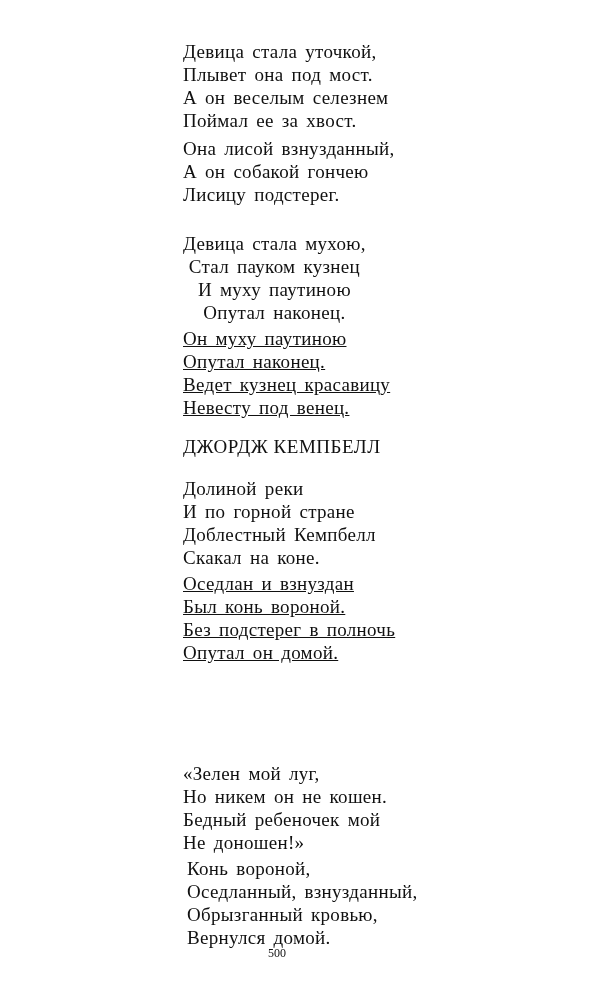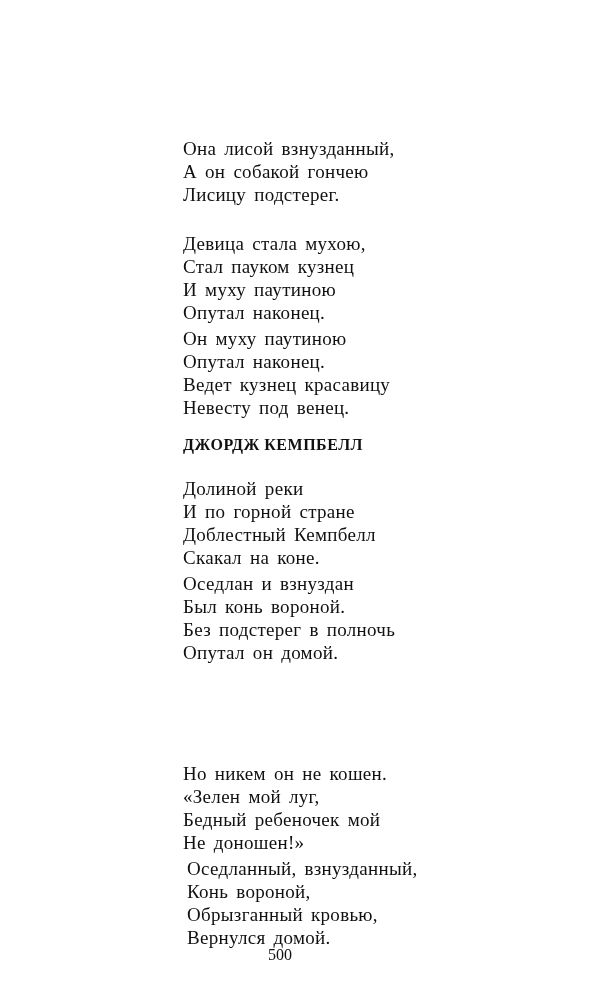--- a/index.html
+++ b/index.html
@@ -33,85 +33,91 @@
       line-height: 23px;
       height: 23px;
       white-space: nowrap;
       letter-spacing: 0.3px;
       word-spacing: 3px;
     }
     .heading {
       position: absolute;
       left: 183px;
       top: 436px;
-      font-size: 16px;
-      font-weight: bold;
+      font-size: 19px;
+      font-weight: normal;
       letter-spacing: 0.5px;
       white-space: nowrap;
     }
     .page-number {
       position: absolute;
       left: 268px;
       top: 946px;
-      font-size: 16px;
+      font-size: 12px;
       white-space: nowrap;
     }
   </style>
 </head>
 <body>
 
 <div class="page">
 
+  <div class="stanza" style="top:40px;">
+    <span class="line">Девица стала уточкой,</span>
+    <span class="line">Плывет она под мост.</span>
+    <span class="line">А он веселым селезнем</span>
+    <span class="line">Поймал ее за хвост.</span>
+  </div>
 
   <div class="stanza" style="top:137px;">
     <span class="line">Она лисой взнузданный,</span>
     <span class="line">А он собакой гончею</span>
     <span class="line">Лисицу подстерег.</span>
   </div>
 
-  <div class="stanza" style="top:232px;">
+  <div class="stanza" style="top:232px;text-align:center;">
     <span class="line">Девица стала мухою,</span>
     <span class="line">Стал пауком кузнец</span>
     <span class="line">И муху паутиною</span>
     <span class="line">Опутал наконец.</span>
   </div>
 
-  <div class="stanza" style="top:327px;">
+  <div class="stanza" style="top:327px;text-decoration:underline;">
     <span class="line">Он муху паутиною</span>
     <span class="line">Опутал наконец.</span>
     <span class="line">Ведет кузнец красавицу</span>
     <span class="line">Невесту под венец.</span>
   </div>
 
   <div class="heading">ДЖОРДЖ КЕМПБЕЛЛ</div>
 
   <div class="stanza" style="top:477px;">
     <span class="line">Долиной реки</span>
     <span class="line">И по горной стране</span>
     <span class="line">Доблестный Кемпбелл</span>
     <span class="line">Скакал на коне.</span>
   </div>
 
-  <div class="stanza" style="top:572px;">
+  <div class="stanza" style="top:572px;text-decoration:underline;">
     <span class="line">Оседлан и взнуздан</span>
     <span class="line">Был конь вороной.</span>
     <span class="line">Без подстерег в полночь</span>
     <span class="line">Опутал он домой.</span>
   </div>
 
 
   <div class="stanza" style="top:762px;">
+    <span class="line">«Зелен мой луг,</span>
     <span class="line">Но никем он не кошен.</span>
-    <span class="line">«Зелен мой луг,</span>
     <span class="line">Бедный ребеночек мой</span>
     <span class="line">Не доношен!»</span>
   </div>
 
   <div class="stanza" style="top:857px; left:187px;">
+    <span class="line">Конь вороной,</span>
     <span class="line">Оседланный, взнузданный,</span>
-    <span class="line">Конь вороной,</span>
     <span class="line">Обрызганный кровью,</span>
     <span class="line">Вернулся домой.</span>
   </div>
 
   <div class="page-number">500</div>
 
 </div>
 
 </body></html>

